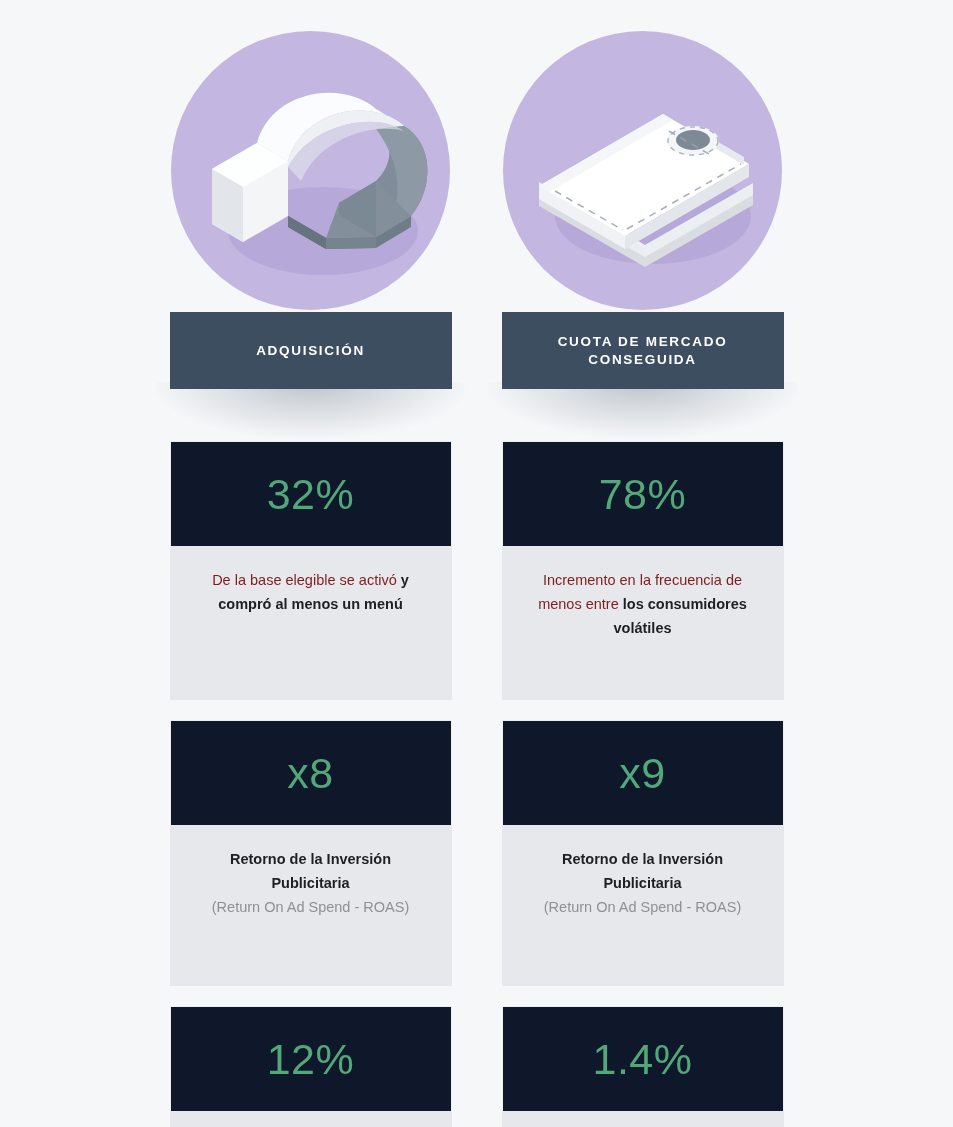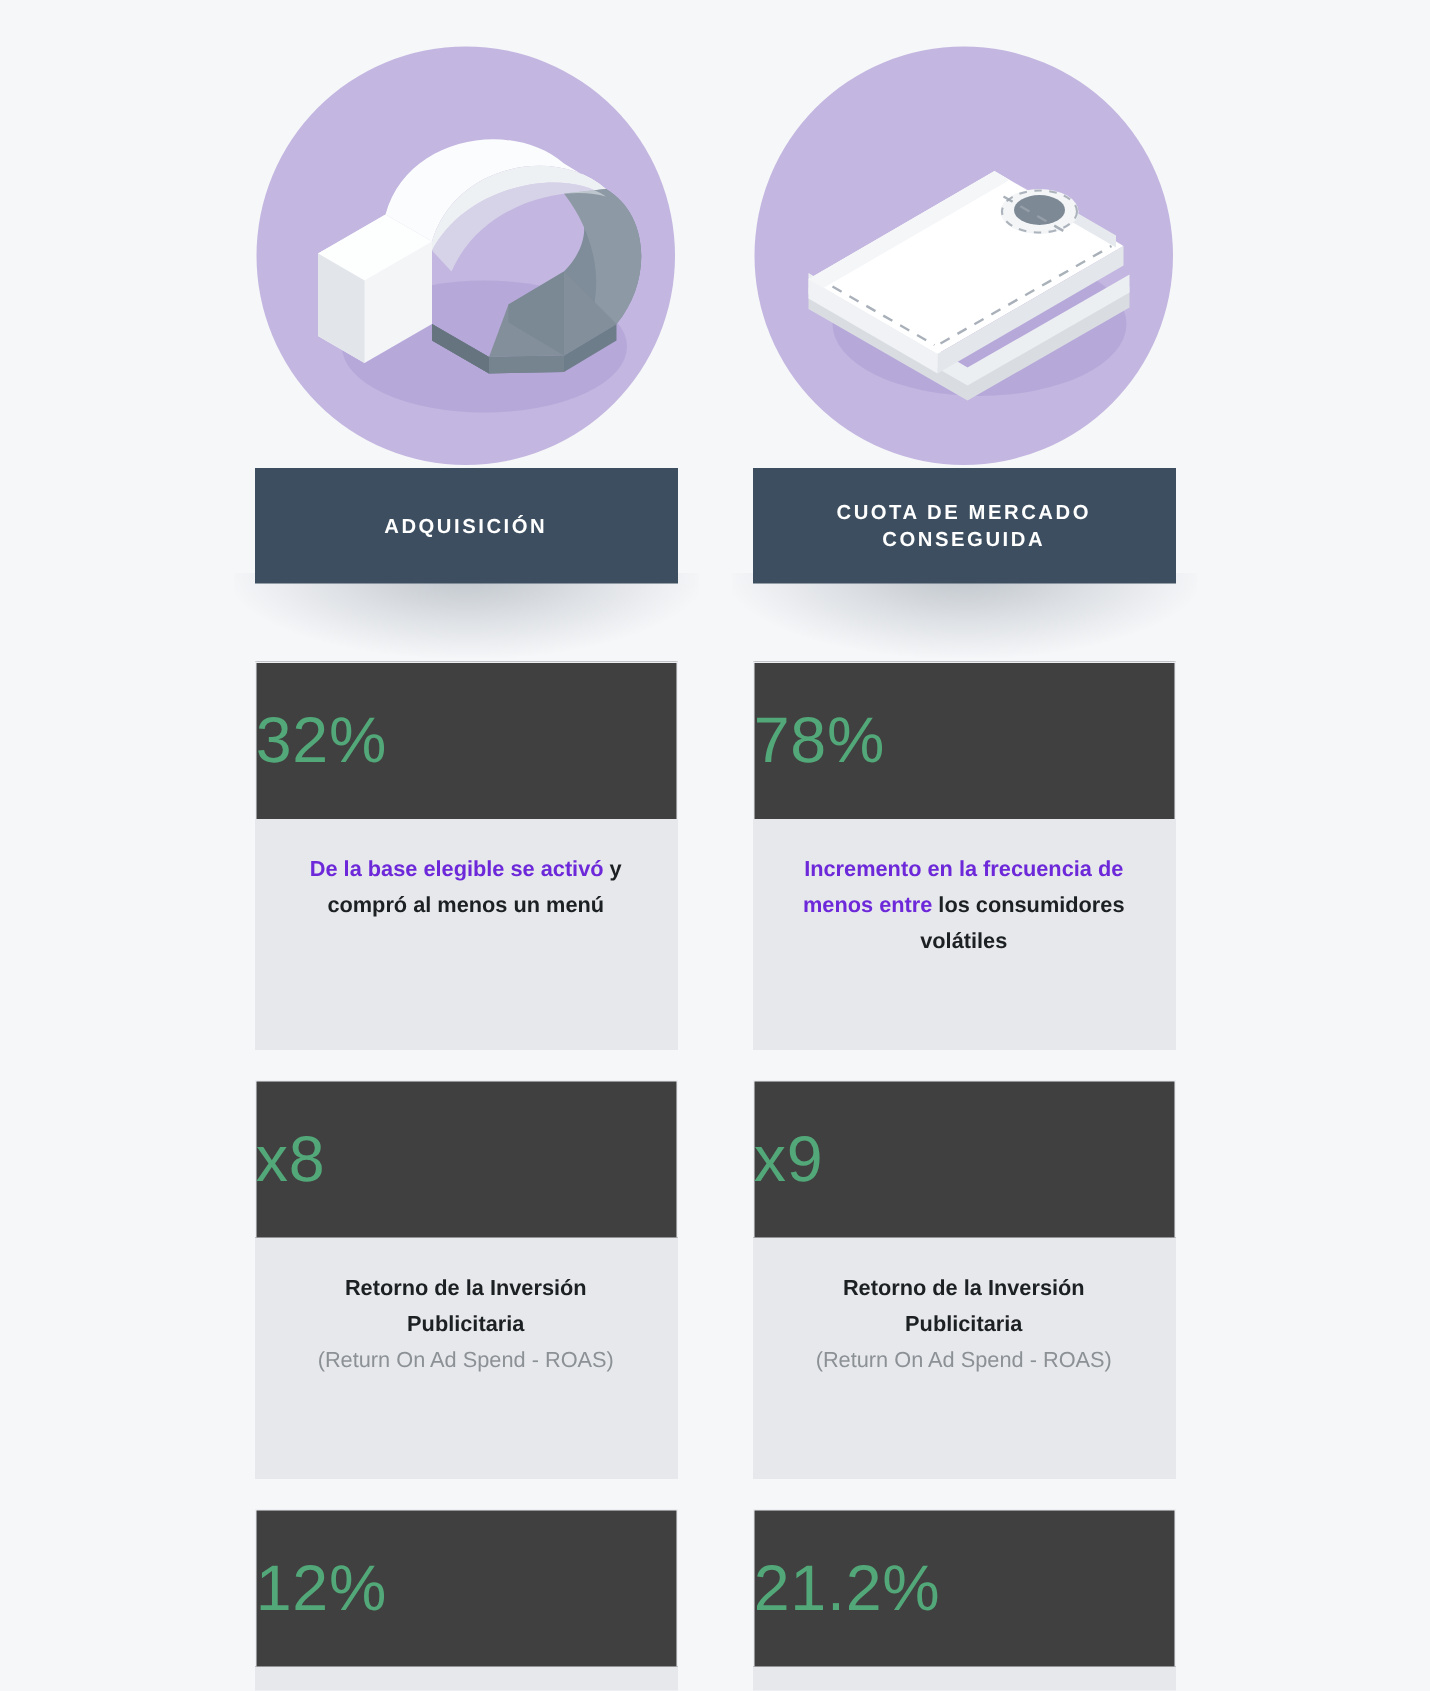--- a/index.html
+++ b/index.html
@@ -107,25 +107,25 @@
     width: 282px;
   }
   .card {
     width: 282px;
     background: #e6e8ec;
     box-sizing: border-box;
     display: flex;
     flex-direction: column;
   }
   .card-top {
-    background: #404040;
+    background: #0f172a;
     height: 105px;
     display: flex;
     align-items: center;
-    justify-content: flex-start;
+    justify-content: center;
     border: 1px solid #eceef1;
     border-bottom: none;
     box-sizing: border-box;
   }
   .card-value {
     color: #52a878;
     font-size: 43px;
     font-weight: normal;
     line-height: 1;
     letter-spacing: 0.5px;
@@ -135,22 +135,21 @@
     text-align: center;
     font-size: 14.5px;
     line-height: 24px;
     color: #8c9196;
   }
   .card-body .strong {
     font-weight: bold;
     color: #1d2023;
   }
   .card-body .plain-dark {
-    color: #6d28d9;
-    font-weight: bold;
+    color: #7f1d1d;
   }
   .card-body .muted {
     color: #8c9196;
   }
   
   .card.h1 .card-body { min-height: 108px; }
   .card.h2 .card-body { min-height: 115px; }
   .card.h3 .card-body { min-height: 132px; }
 </style>
 </head>
@@ -286,21 +285,21 @@
             <span class="card-value">x9</span>
           </div>
           <div class="card-body">
             <span class="strong">Retorno de la Inversión Publicitaria</span><br>
             <span class="muted">(Return On Ad Spend - ROAS)</span>
           </div>
         </div>
 
         <div class="card h3">
           <div class="card-top">
-            <span class="card-value">21.2%</span>
+            <span class="card-value">1.4%</span>
           </div>
           <div class="card-body">
             
           </div>
         </div>
 
       </div>
     </div>
 
   </div>

